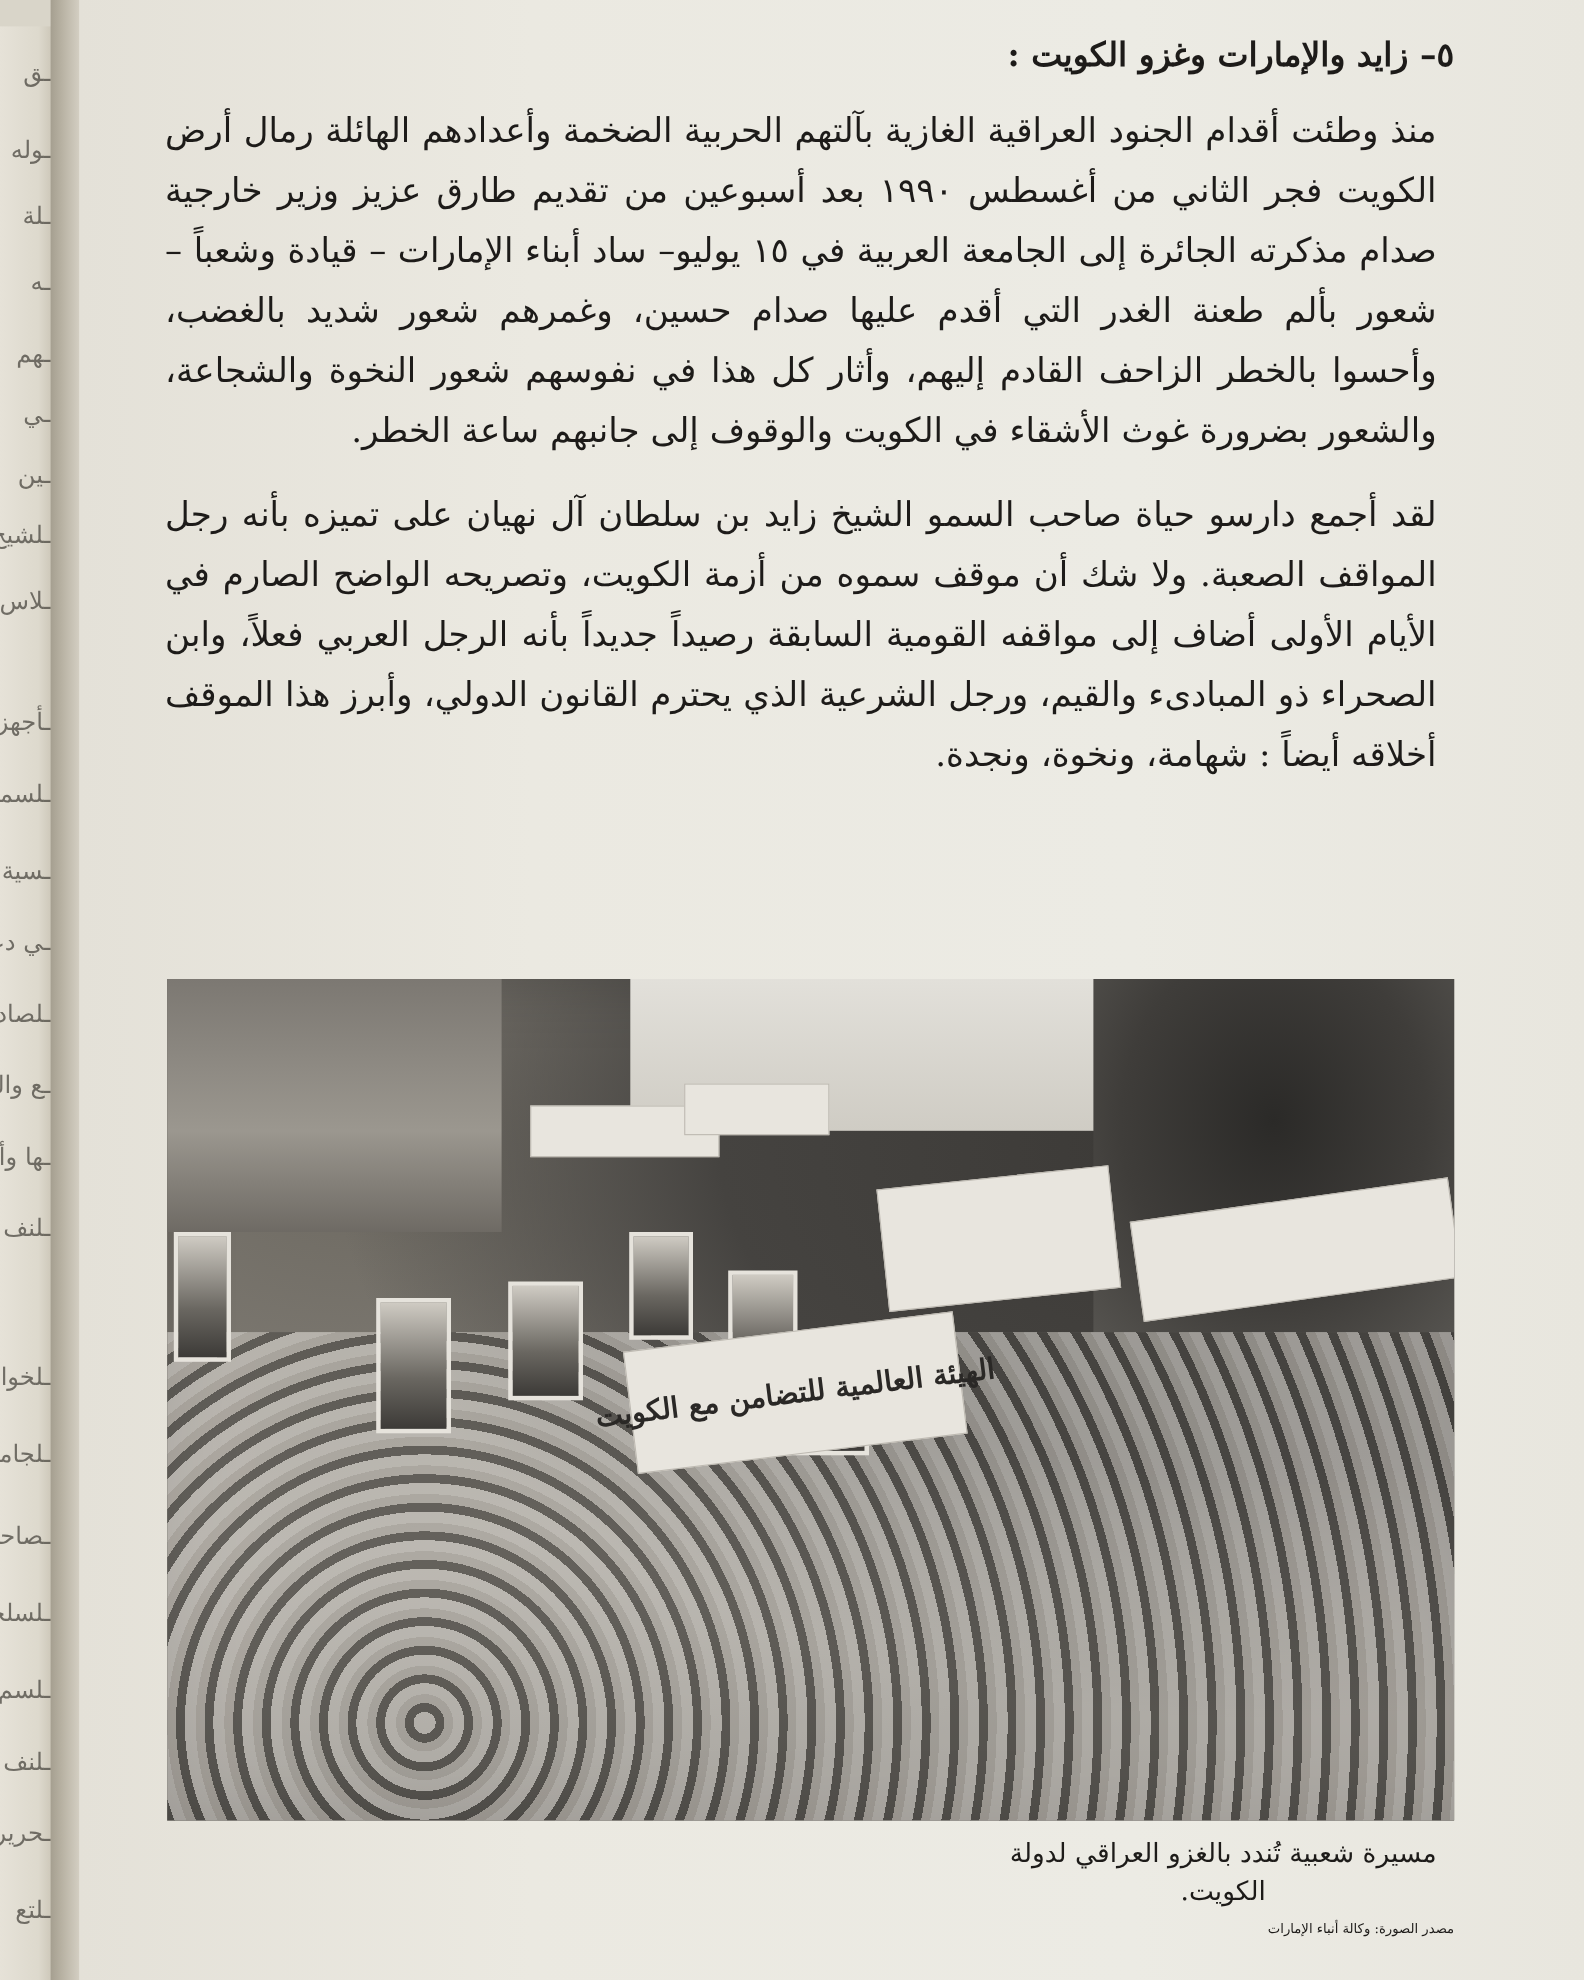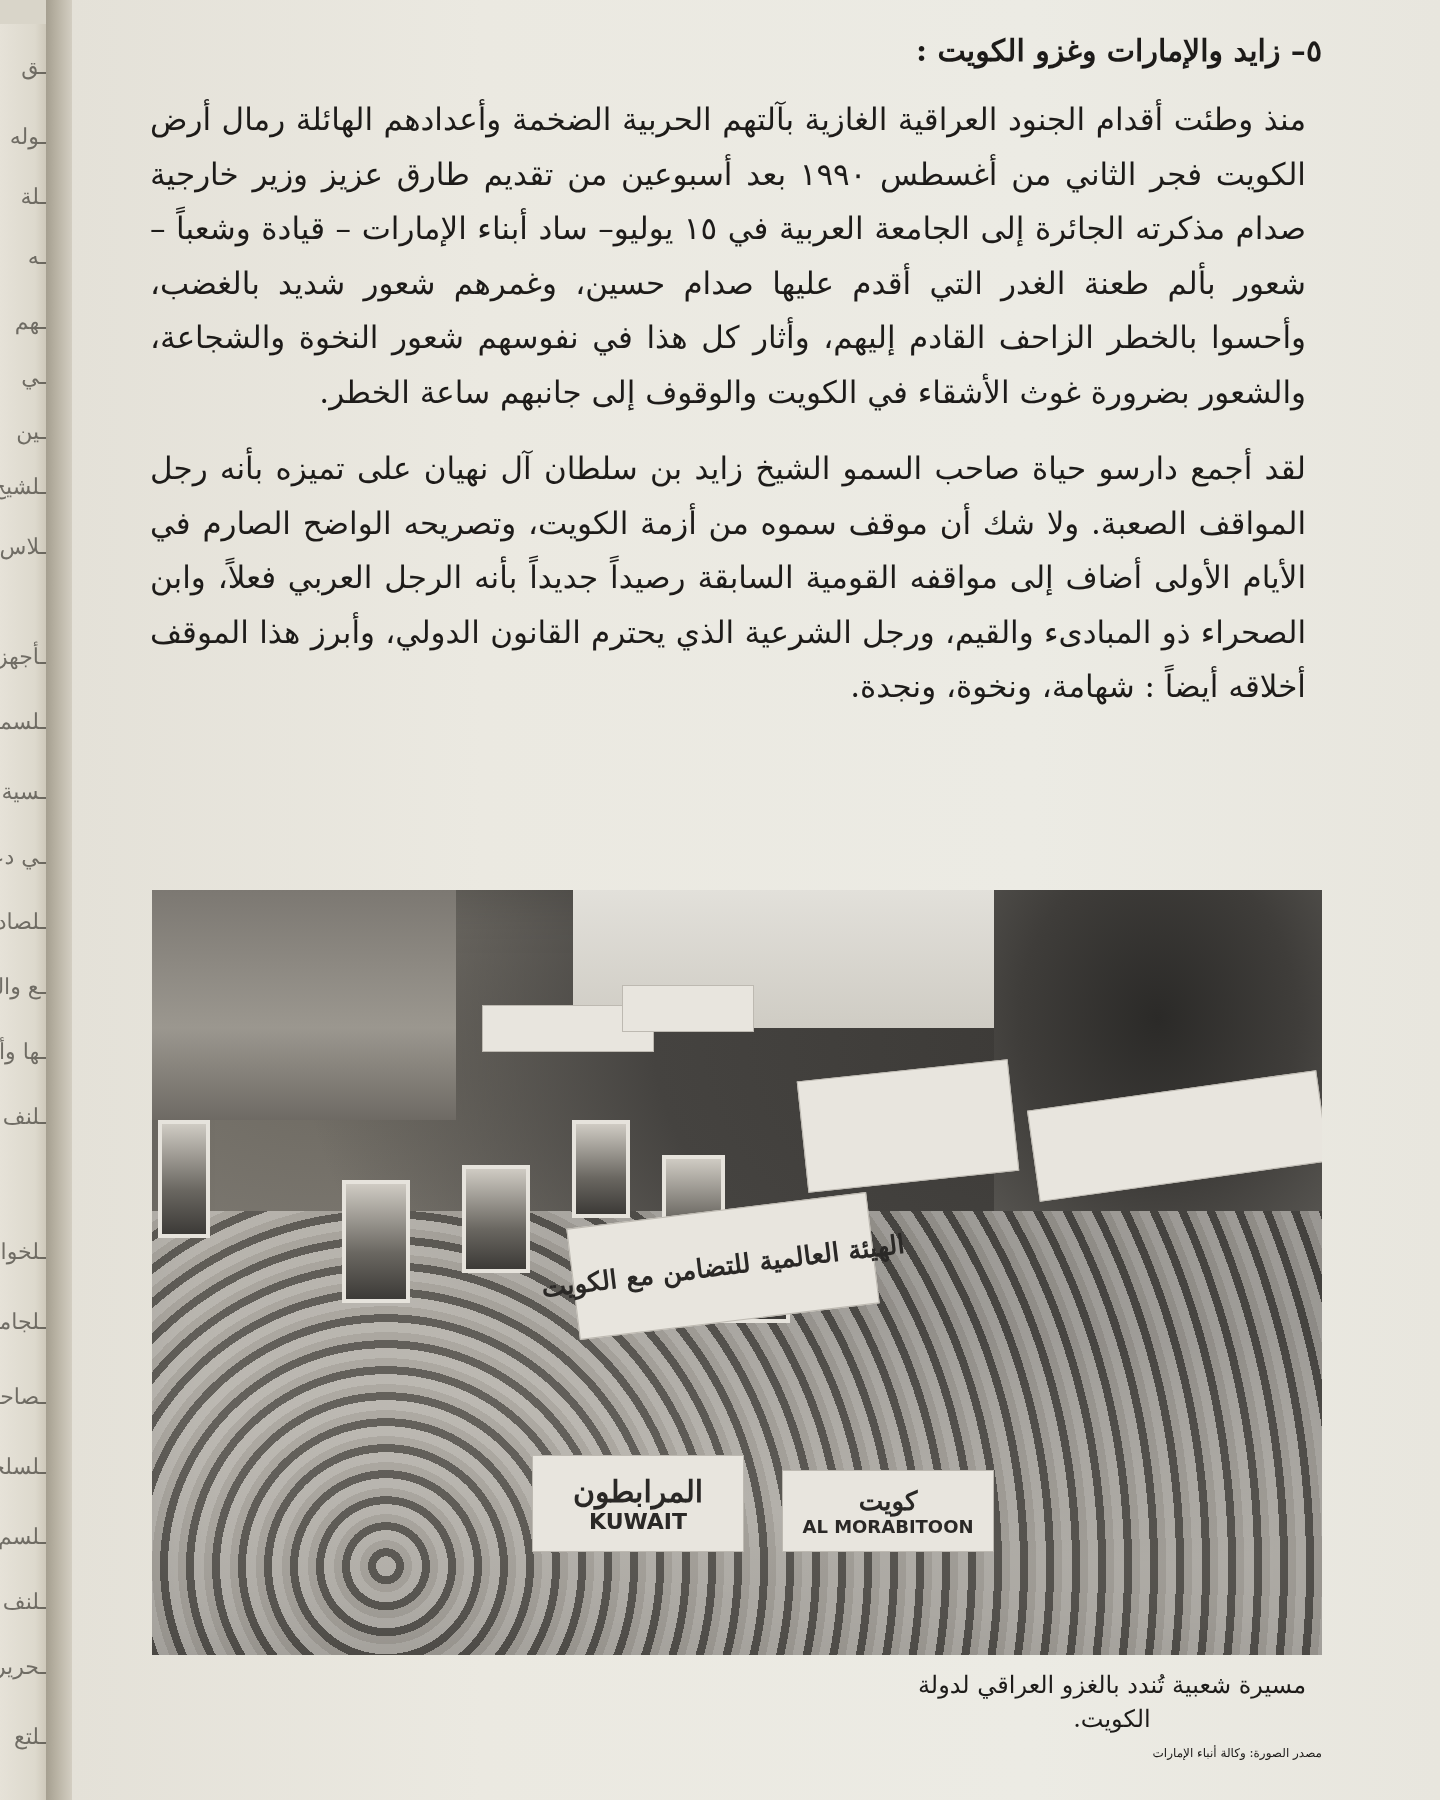--- a/index.html
+++ b/index.html
@@ -134,27 +134,19 @@
     <div class="portrait" style="left:560px; top:330px; width:70px; height:95px;"></div>
 
     <div class="banner" style="left:420px; top:320px; width:300px; height:110px; transform:rotate(-7deg);">
       <span>الهيئة العالمية للتضامن مع الكويت</span>
     </div>
     <div class="banner" style="left:650px; top:180px; width:210px; height:110px; transform:rotate(-6deg); font-size:18px;"></div>
     <div class="banner" style="left:880px; top:200px; width:290px; height:90px; transform:rotate(-8deg); font-size:18px;"></div>
     <div class="banner" style="left:330px; top:115px; width:170px; height:45px; font-size:14px;"></div>
     <div class="banner" style="left:470px; top:95px; width:130px; height:45px; font-size:14px;"></div>
 
-    <div class="banner" style="left:380px; top:565px; width:210px; height:95px; flex-direction:column;">
-      <span style="font-size:30px;">المرابطون</span>
-      <span class="latin">KUWAIT</span>
-    </div>
-    <div class="banner" style="left:630px; top:580px; width:210px; height:80px; flex-direction:column;">
-      <span>كويت</span>
-      <span class="latin" style="font-size:18px;">AL MORABITOON</span>
-    </div>
   </div>
 
   <div class="caption">
     <div class="c1">مسيرة شعبية تُندد بالغزو العراقي لدولة الكويت.</div>
     <div class="c2">مصدر الصورة: وكالة أنباء الإمارات</div>
   </div>
 </div>
 
 </body></html>

